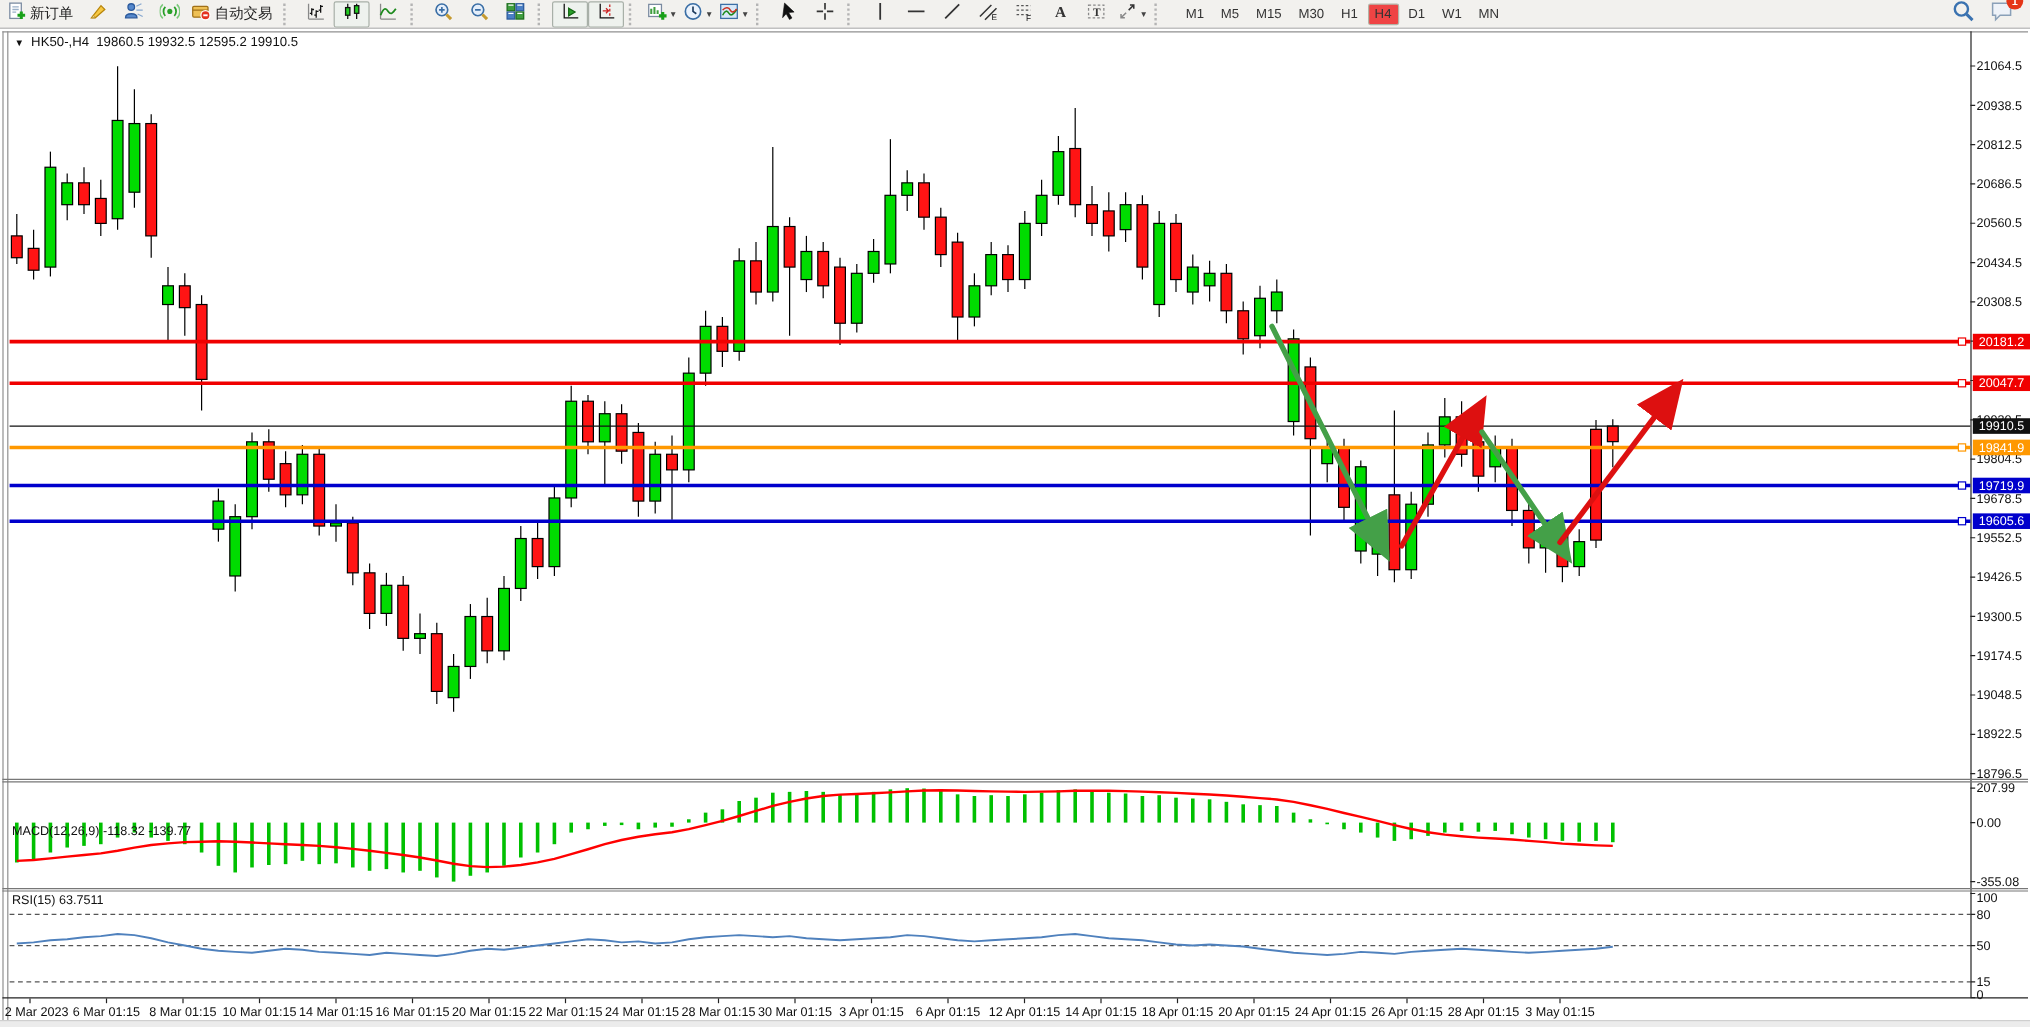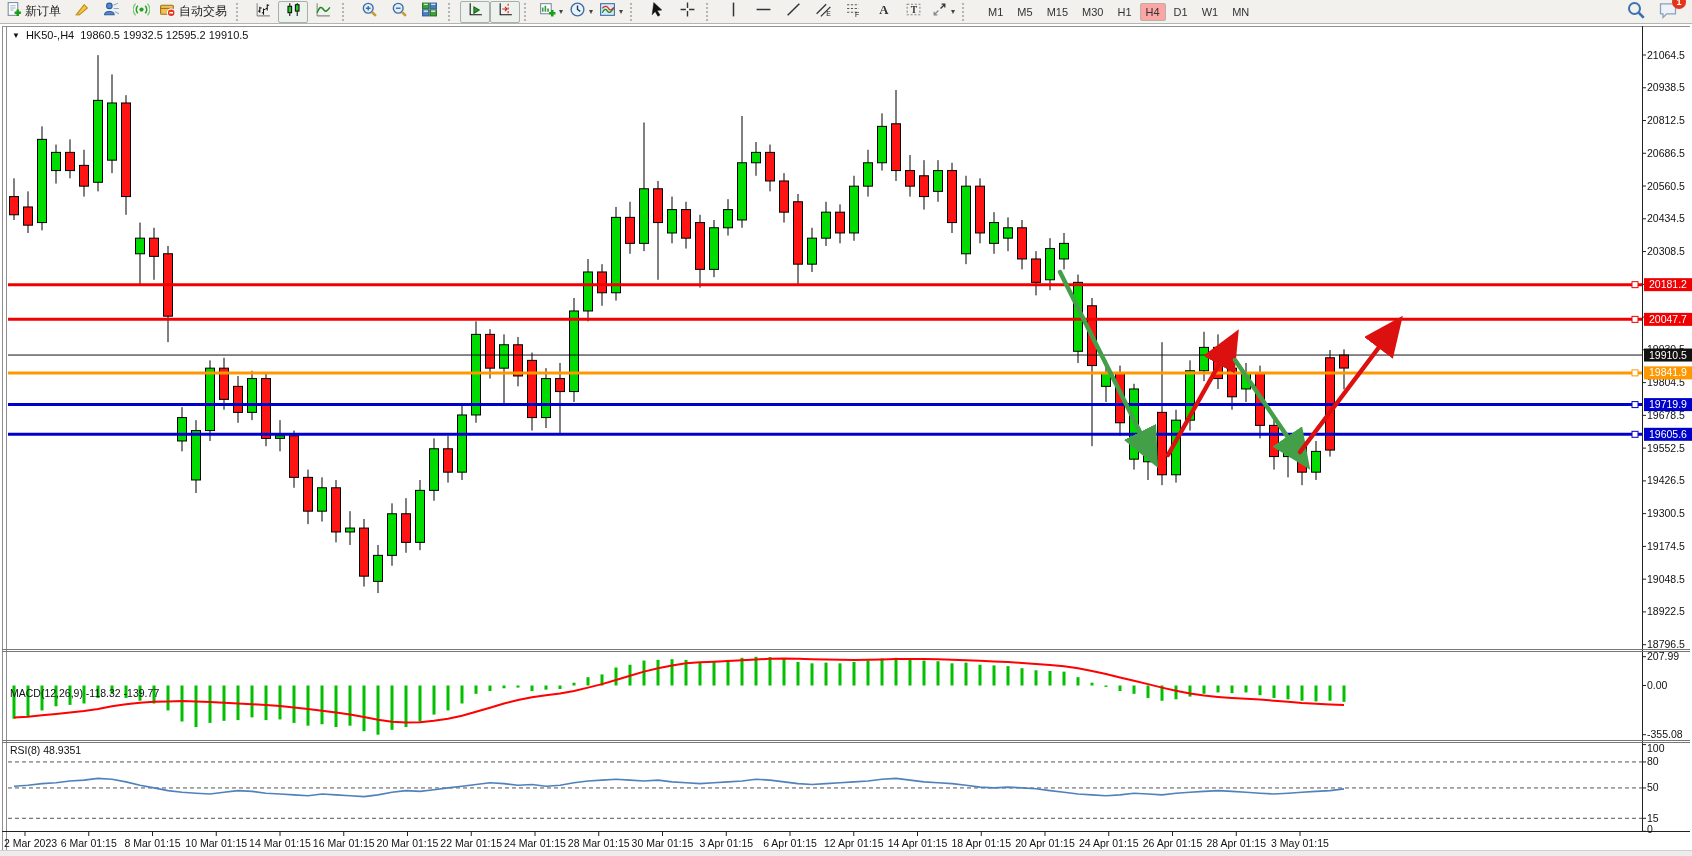--- a/index.html
+++ b/index.html
@@ -7,21 +7,21 @@
   #toolbar{position:absolute;top:0;left:0;width:1692px;height:24px;background:#f2f1ee;
     border-bottom:1px solid #b5b5b5;display:flex;align-items:center;padding:0 2px;box-sizing:border-box;z-index:5;}
   .tbtn{height:20px;min-width:24px;display:flex;align-items:center;justify-content:center;
     border:1px solid transparent;border-radius:2px;gap:3px;padding:0 2px;cursor:default;}
   .tbtn.active{background:#eef2ee;border-color:#a8b0a8;}
   .tbtn .lbl{font-size:12px;color:#222;white-space:nowrap;padding-right:2px;}
   .caret{font-size:8px;color:#444;line-height:1;}
   .sep{width:7px;height:18px;border-left:2px dotted #b4b4b4;margin:0 3px 0 4px;}
   #tfbar{display:flex;gap:2px;margin-left:8px;}
   .tf{font-size:11px;color:#333;padding:2px 5px;border:1px solid transparent;border-radius:2px;}
-  .tf.active{background:#fca5a5;border-color:#b3b3a6;}
+  .tf.active{background:#ef4444;border-color:#b3b3a6;}
   #tbright{margin-left:auto;display:flex;align-items:center;gap:12px;margin-right:12px;}
   .rbtn{position:relative;display:flex;align-items:center;}
   #badge{position:absolute;top:-5px;right:-8px;background:#e53517;color:#fff;font-size:9px;
     width:14px;height:14px;border-radius:50%;display:flex;align-items:center;justify-content:center;font-weight:bold;}
   #chartsvg{position:absolute;top:0;left:0;z-index:1;}
   .overlay{position:absolute;z-index:3;font-size:11px;color:#111;}
   #title{top:29px;left:12px;display:flex;align-items:center;gap:6px;}
   #title .tri{font-size:8px;color:#111;}
   #title .sym{font-size:11px;color:#111;}
   #macdlabel{top:687px;left:10px;font-size:10.5px;}
@@ -697,14 +697,14 @@
       <text x="1300" y="847" text-anchor="middle">3 May 01:15</text>
     </g>
   </svg>
 
 <div class="overlay" id="title">
   <span class="tri">▼</span>
   <span class="sym">HK50-,H4</span>
   <span class="sym">19860.5 19932.5 12595.2 19910.5</span>
 </div>
 <div class="overlay" id="macdlabel">MACD(12,26,9) -118.32 -139.77</div>
-<div class="overlay" id="rsilabel">RSI(8) 48.9351</div>
+<div class="overlay" id="rsilabel">RSI(15) 63.7511</div>
 <div id="status"></div>
 
 </body></html>

